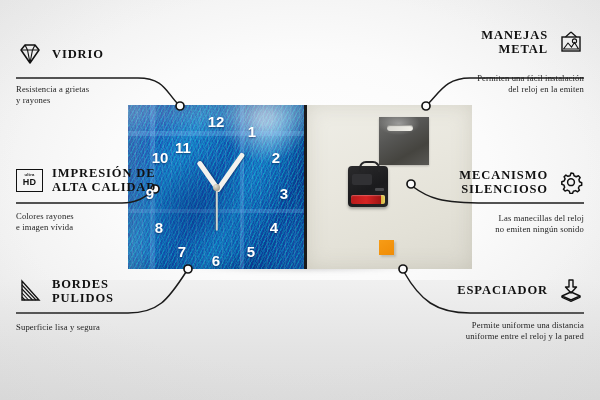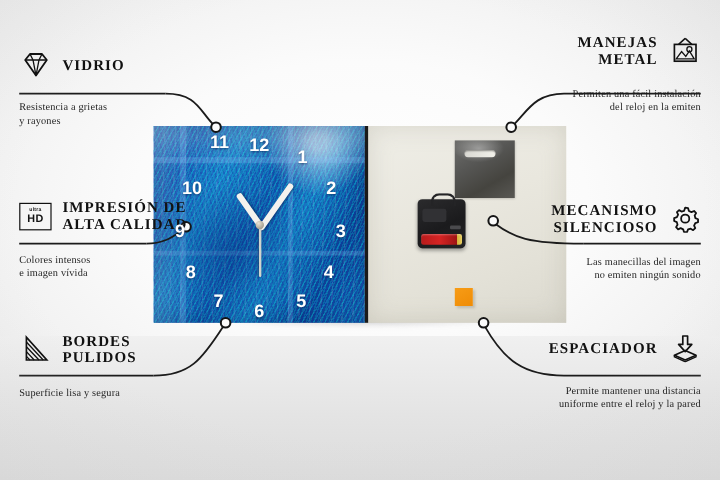--- a/index.html
+++ b/index.html
@@ -164,21 +164,21 @@
       <div class="num" style="left:124px;top:26px;">1</div>
       <div class="num" style="left:148px;top:52px;">2</div>
       <div class="num" style="left:156px;top:88px;">3</div>
       <div class="num" style="left:146px;top:122px;">4</div>
       <div class="num" style="left:123px;top:146px;">5</div>
       <div class="num" style="left:88px;top:155px;">6</div>
       <div class="num" style="left:54px;top:146px;">7</div>
       <div class="num" style="left:31px;top:122px;">8</div>
       <div class="num" style="left:22px;top:88px;">9</div>
       <div class="num" style="left:32px;top:52px;">10</div>
-      <div class="num" style="left:55px;top:14px;">11</div>
+      <div class="num" style="left:55px;top:42px;">11</div>
 
       <div class="hand hand-h"></div>
       <div class="hand hand-m"></div>
       <div class="hand hand-s"></div>
       <div class="pin"></div>
     </div>
 
     <div class="clock-back">
       <div class="hanger">
         <div class="hanger-slot"></div>
@@ -247,21 +247,21 @@
           <span class="u">ultra</span>
           <span class="h">HD</span>
         </span>
       </span>
       <span class="ftitle">
         <span>IMPRESIÓN DE</span><br>
         <span>ALTA CALIDAD</span>
       </span>
     </div>
     <div class="fdesc">
-      <span>Colores intensos</span><br>
+      <span>Colores rayones</span><br>
       <span>e imagen vívida</span>
     </div>
   </div>
 
   <div class="feat left" style="left:16px;top:277px;">
     <div class="frow">
       <span class="ficon">
         <svg width="26" height="24" viewBox="0 0 26 24">
           <path d="M5 2 L5 21 L22 21 Z" fill="none" stroke="#111" stroke-width="1.4"></path>
           <path d="M5 6 L19 21 M5 10 L15.5 21 M5 14 L11.5 21 M5 18 L8 21" stroke="#111" stroke-width="1.1" fill="none"></path>
@@ -305,37 +305,37 @@
           <path d="M13 3 l2.4 .5 .7 2.3 2.1 1.0 2.2-1.0 1.7 1.8 -1.2 2.0 .6 2.2 2.2 .9 0 2.5 -2.3 .7 -1.0 2.1 1.0 2.1 -1.8 1.7 -2.0-1.2 -2.2 .6 -.9 2.2 -2.5 0 -.7-2.3 -2.1-1.0 -2.1 1.0 -1.7-1.8 1.2-2.0 -.6-2.2 -2.2-.9 0-2.5 2.3-.7 1.0-2.1 -1.0-2.1 1.8-1.7 2.0 1.2 2.2-.6 Z" fill="none" stroke="#111" stroke-width="1.5" stroke-linejoin="round"></path>
           <circle cx="13" cy="12.2" r="3.4" fill="none" stroke="#111" stroke-width="1.5"></circle>
         </svg>
       </span>
       <span class="ftitle">
         <span>MECANISMO</span><br>
         <span>SILENCIOSO</span>
       </span>
     </div>
     <div class="fdesc">
-      <span>Las manecillas del imagen</span><br>
+      <span>Las manecillas del reloj</span><br>
       <span>no emiten ningún sonido</span>
     </div>
   </div>
 
   <div class="feat right" style="left:384px;top:276px;">
     <div class="frow">
       <span class="ficon">
         <svg width="26" height="24" viewBox="0 0 26 24">
           <path d="M11 2 H15 V9 H18.5 L13 15 L7.5 9 H11 Z" fill="none" stroke="#111" stroke-width="1.4" stroke-linejoin="round"></path>
           <path d="M13 14 L22 18 L13 22 L4 18 Z" fill="none" stroke="#111" stroke-width="1.4" stroke-linejoin="round"></path>
           <path d="M4 18 L4 19.4 L13 23.4 L22 19.4 L22 18" fill="none" stroke="#111" stroke-width="1.2"></path>
         </svg>
       </span>
       <span class="ftitle">
         <span>ESPACIADOR</span><br>
       </span>
     </div>
     <div class="fdesc">
-      <span>Permite mantener una distancia</span><br>
+      <span>Permite uniforme una distancia</span><br>
       <span>uniforme entre el reloj y la pared</span>
     </div>
   </div>
 
 </div>
 
 </body></html>

